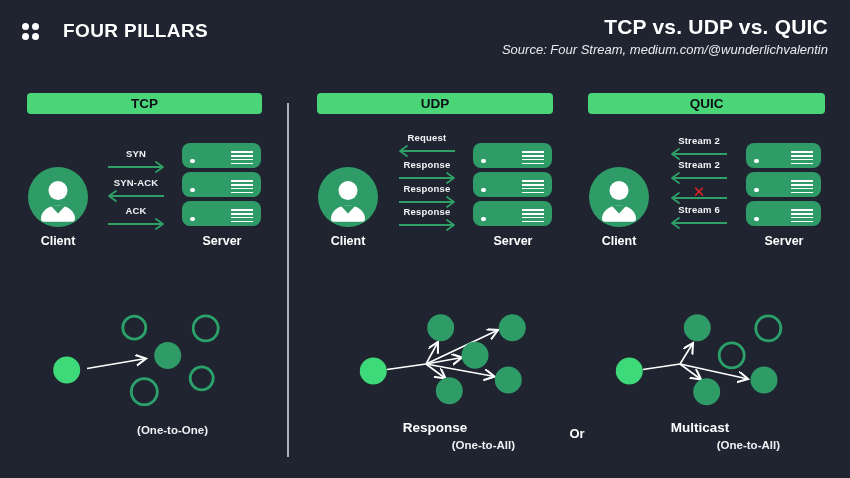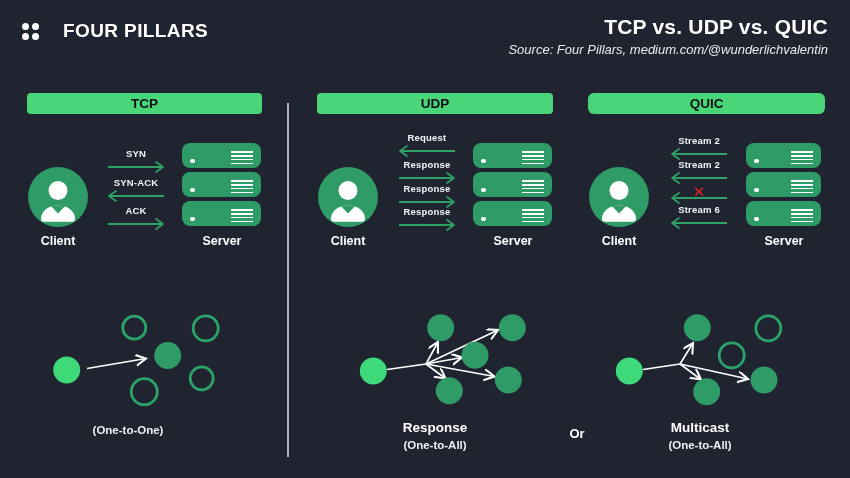--- a/index.html
+++ b/index.html
@@ -29,21 +29,21 @@
   .source-line{margin-top:3px;font-size:13px;font-style:italic;color:#e9ebf0;}
 
   
   .divider{position:absolute;left:287px;top:103px;width:2px;height:354px;background:var(--divider);opacity:.85;}
 
   
   .pill{position:absolute;top:93px;height:21px;border-radius:4px;background:var(--pill-green);
         color:var(--pill-text);font-size:13.5px;font-weight:800;text-align:center;line-height:21px;}
   .pill-tcp{left:27px;width:235px;}
   .pill-udp{left:317px;width:236px;}
-  .pill-quic{left:588px;width:237px;border-radius:6px;}
+  .pill-quic{left:588px;width:237px;}
 
   
   .client-figure{position:absolute;top:167px;width:60px;height:60px;}
   .client-tcp{left:28px;} .client-udp{left:318px;} .client-quic{left:589px;}
   .endpoint-label{position:absolute;top:234px;width:80px;text-align:center;font-size:12.5px;font-weight:700;color:#fff;}
   .cl-tcp{left:18px;} .cl-udp{left:308px;} .cl-quic{left:579px;}
   .sl-tcp{left:182px;} .sl-udp{left:473px;} .sl-quic{left:744px;}
 
   .server-stack{position:absolute;top:143px;}
   .stack-tcp{left:182px;} .stack-udp{left:473px;} .stack-quic{left:746px;}
@@ -66,21 +66,21 @@
   .x-mark{position:absolute;left:0;right:0;top:5px;font-size:15px;font-weight:900;color:var(--error-red);line-height:15px;}
 
   
   .cast-svg{position:absolute;}
   .svg-unicast{left:40px;top:310px;}
   .svg-broadcast{left:350px;top:310px;}
   .svg-multicast{left:605px;top:310px;}
   .cast-label{position:absolute;top:420px;width:160px;text-align:center;}
   .lbl-unicast{left:48px;} .lbl-broadcast{left:355px;} .lbl-multicast{left:620px;}
   .cast-name{font-size:13.5px;font-weight:700;color:#fff;}
-  .cast-sub{margin-top:4px;font-size:11.5px;font-weight:700;color:#eef0f4;}
+  .cast-sub{margin-top:4px;font-size:11.5px;font-weight:700;color:#eef0f4;text-align:right;}
   .or-label{position:absolute;left:555px;top:426px;width:44px;text-align:center;font-size:13px;font-weight:700;color:#fff;}
 
   .node-fill{fill:var(--node-green);}
   .node-bright{fill:var(--bright-green);}
   .node-hollow{fill:none;stroke:var(--hollow-green);stroke-width:2.8;}
   .wline{stroke:#fff;stroke-width:1.6;fill:none;}
 </style>
 </head>
 <body>
 
@@ -90,21 +90,21 @@
     <span class="logo-dots">
         <i></i>
         <i></i>
         <i></i>
         <i></i>
       </span>
     <span class="brand-text">FOUR PILLARS</span>
   </div>
   <div class="title-block">
     <div class="main-title">TCP vs. UDP vs. QUIC</div>
-    <div class="source-line">Source: Four Pillars, medium.com/@wunderlichvalentin</div>
+    <div class="source-line">Source: Four Stream, medium.com/@wunderlichvalentin</div>
   </div>
 
   <div class="divider"></div>
 
   <div class="pill pill-tcp">TCP</div>
   <div class="pill pill-udp">UDP</div>
   <div class="pill pill-quic">QUIC</div>
 
   <div class="client-figure client-tcp">
     <svg width="60" height="60" viewBox="0 0 60 60">

